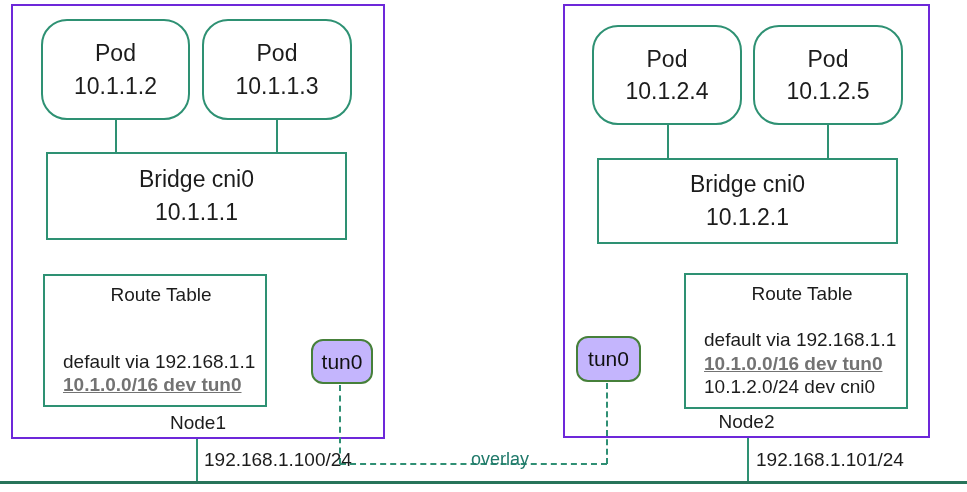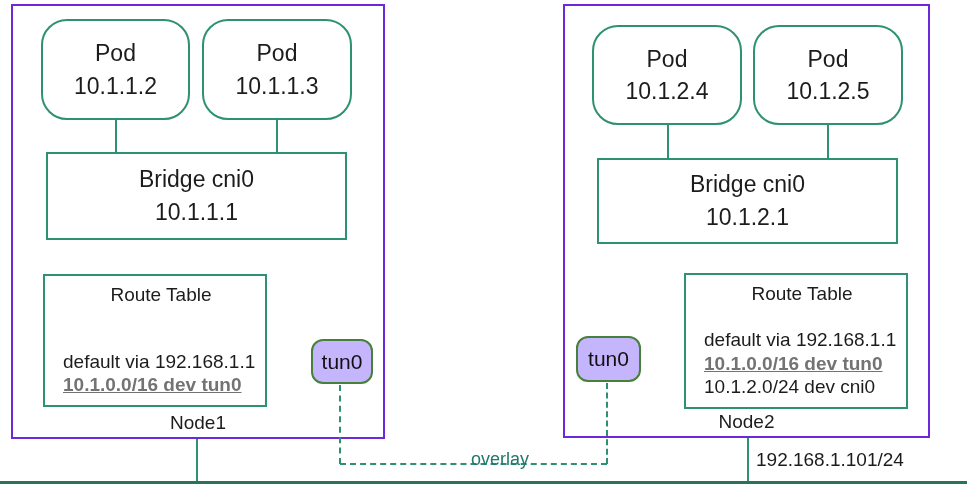--- a/index.html
+++ b/index.html
@@ -177,17 +177,18 @@
   </div>
 
   <div id="overlay-dash-left" class="abs dash-v"></div>
   <div id="overlay-dash-mid" class="abs dash-h"></div>
   <div id="overlay-dash-right" class="abs dash-v"></div>
   <div id="overlay-label" class="abs">overlay</div>
 
   <div id="uplink1" class="abs uplink"></div>
   <div id="uplink2" class="abs uplink"></div>
 
+  <div id="host-ip-1" class="abs host-ip">192.168.1.100/24</div>
   <div id="host-ip-2" class="abs host-ip">192.168.1.101/24</div>
 
   <div id="physical-line" class="abs"></div>
 
 </div>
 
 </body></html>

